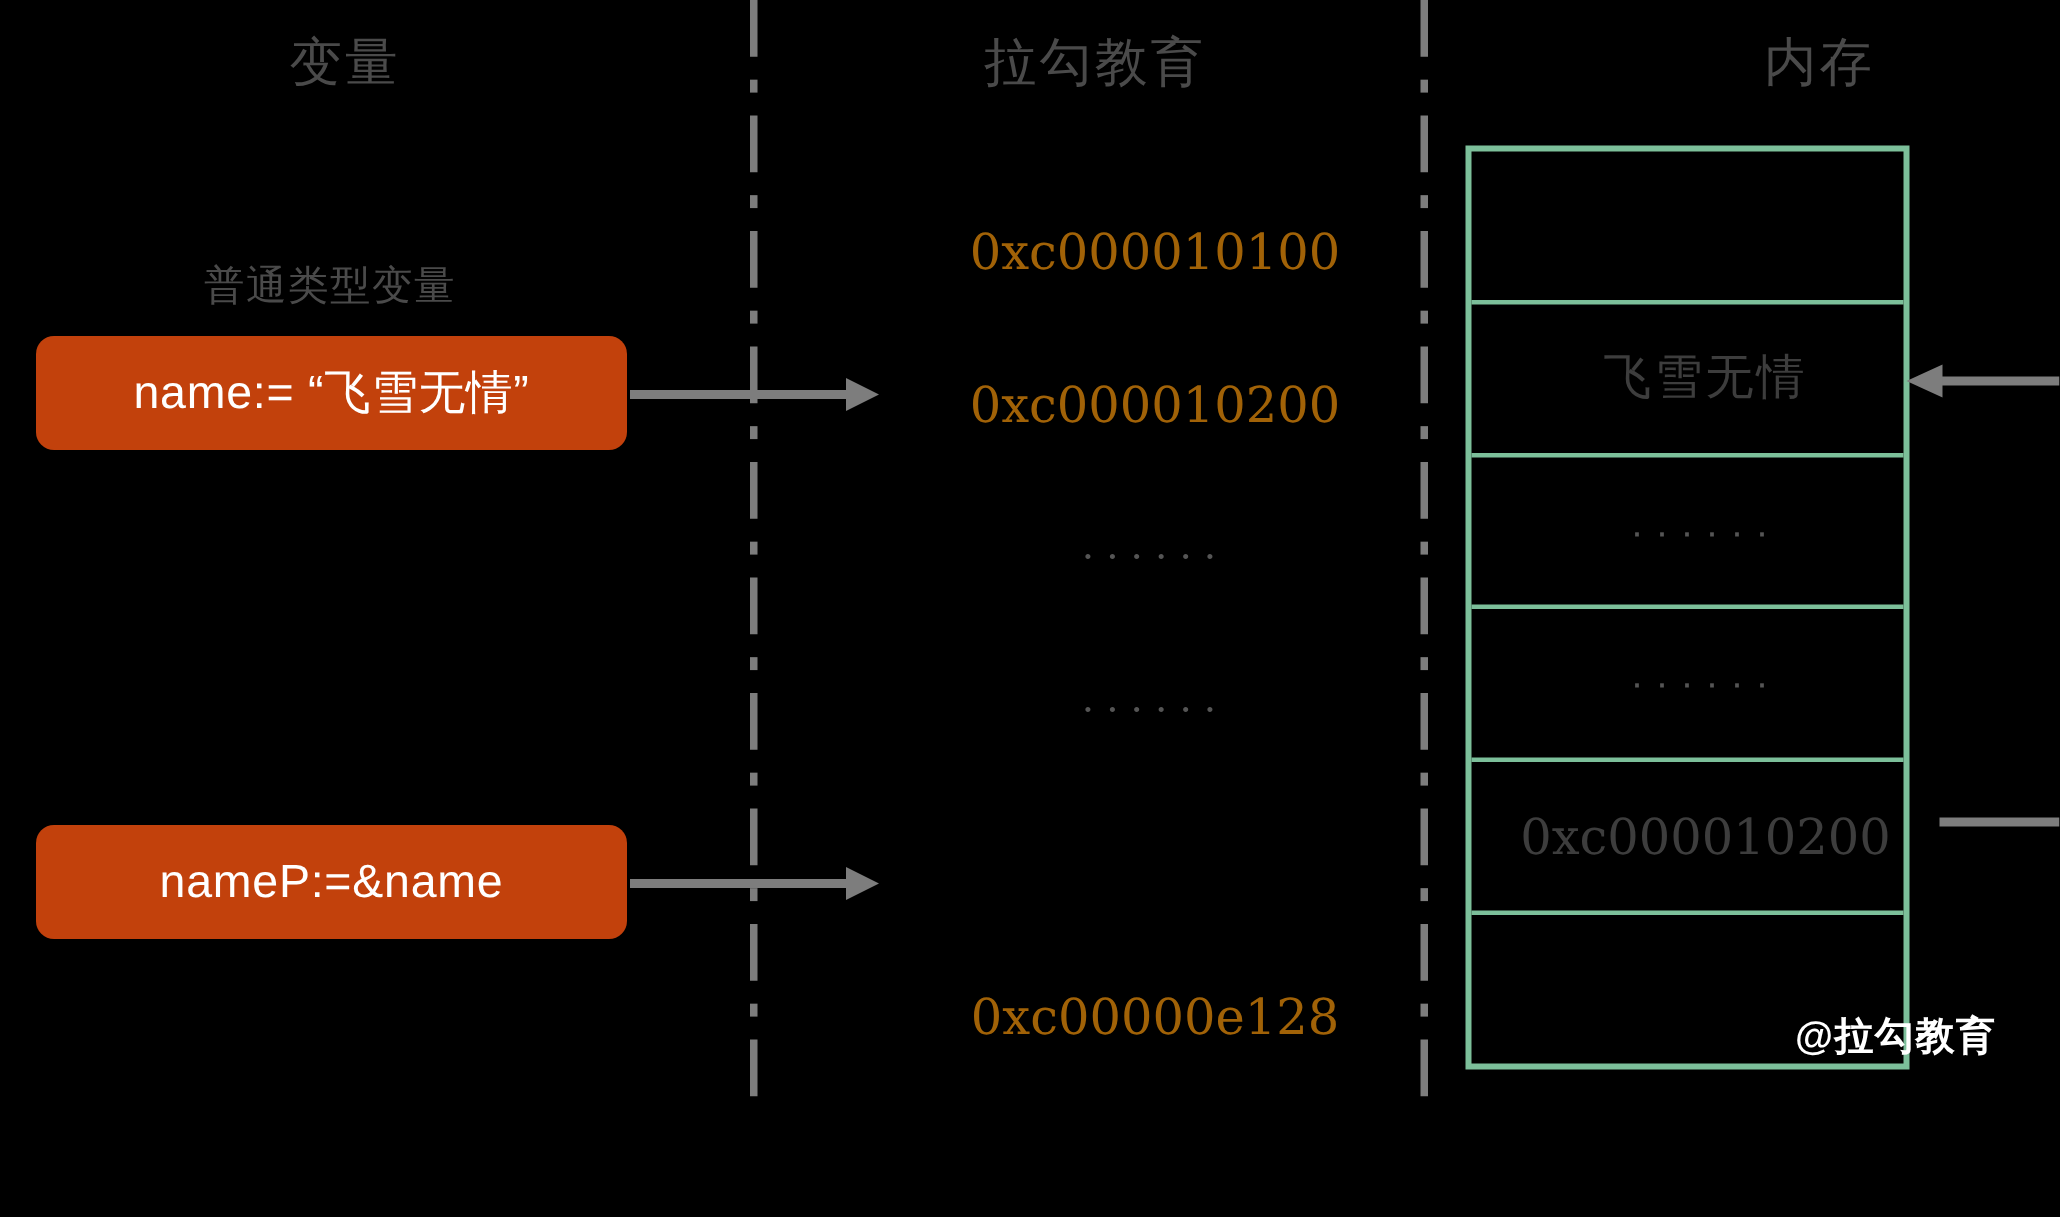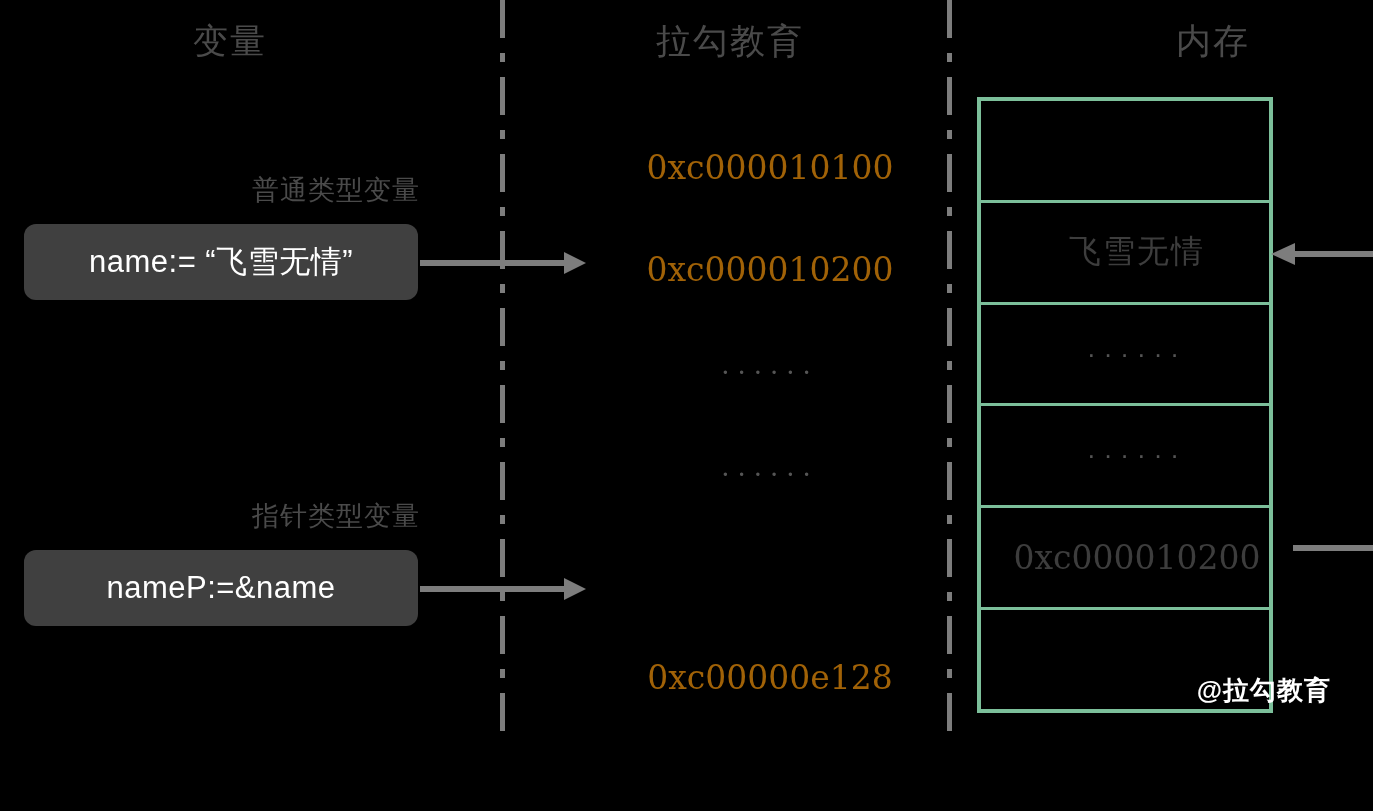--- a/index.html
+++ b/index.html
@@ -49,34 +49,34 @@
   #divider-1 { left: 500px; }
   #divider-2 { left: 947px; }
 
   
   .var-label {
     position: absolute;
     color: #4a4a4a;
     font-size: 27px;
     letter-spacing: 1px;
     white-space: nowrap;
-    text-align: right;
+    text-align: center;
     width: 400px;
     left: 20px;
   }
   #label-plain   { top: 172px; }
   #label-pointer { top: 498px; }
 
   
   .var-box {
     position: absolute;
     left: 24px;
     width: 394px;
     height: 76px;
-    background: #404040;
+    background: #c2410c;
     border-radius: 12px;
     color: #ffffff;
     display: flex;
     align-items: center;
     justify-content: center;
     font-size: 31px;
     letter-spacing: 0.5px;
     white-space: nowrap;
     box-sizing: border-box;
     padding: 0 14px;
@@ -212,21 +212,20 @@
 <div id="stage">
 
   <div id="hdr-variable" class="col-header">变量</div>
   <div id="hdr-address" class="col-header">拉勾教育</div>
   <div id="hdr-memory" class="col-header">内存</div>
 
   <div id="divider-1" class="divider"></div>
   <div id="divider-2" class="divider"></div>
 
   <div id="label-plain" class="var-label">普通类型变量</div>
-  <div id="label-pointer" class="var-label">指针类型变量</div>
 
   <div id="box-name" class="var-box">name:= “飞雪无情”</div>
   <div id="box-namep" class="var-box">nameP:=&amp;name</div>
 
   <div id="arrow-name" class="h-arrow">
     <div class="shaft"></div>
     <div class="head"></div>
   </div>
   <div id="arrow-namep" class="h-arrow">
     <div class="shaft"></div>

